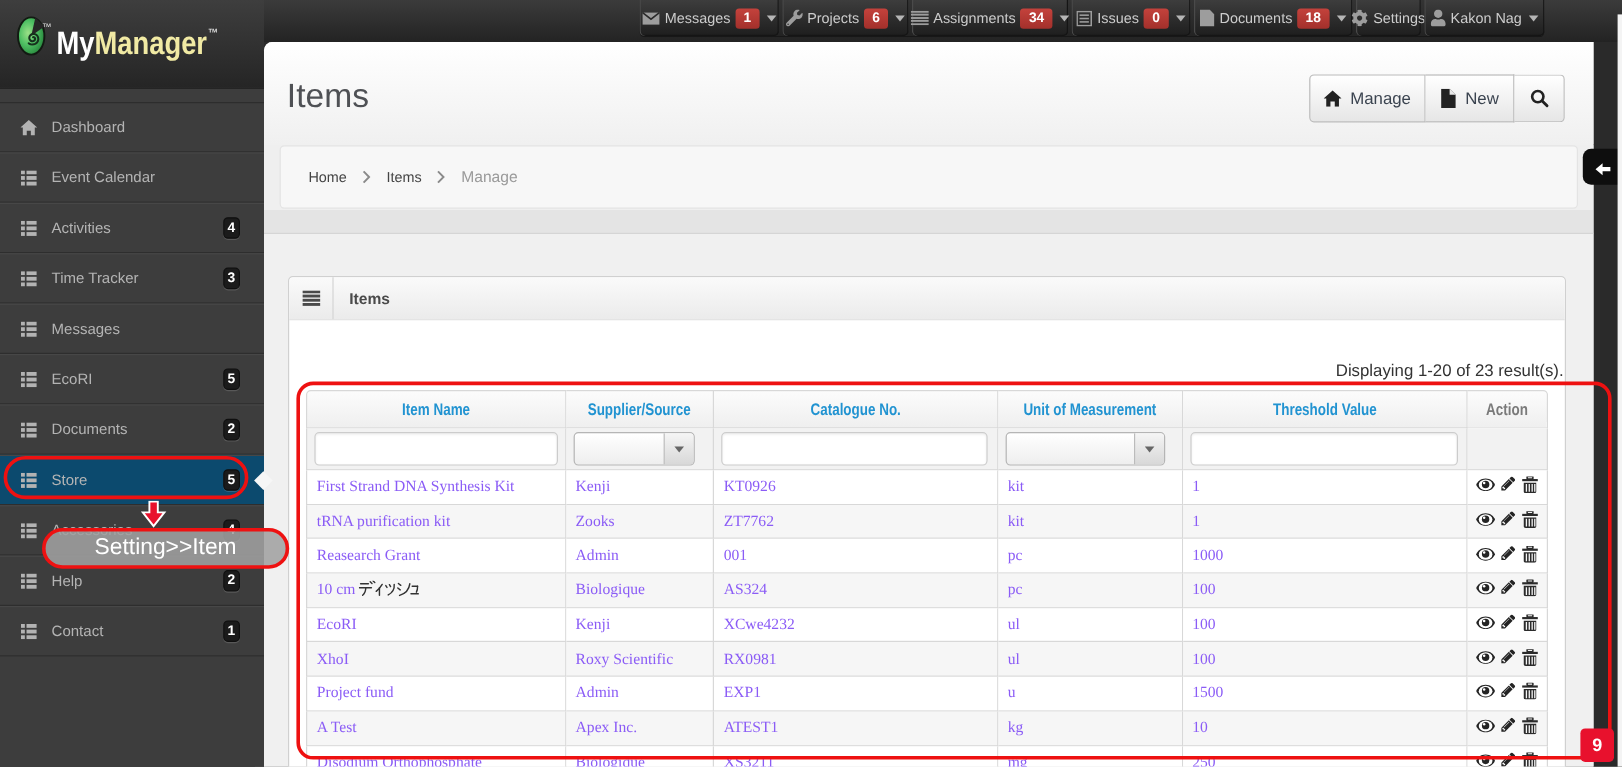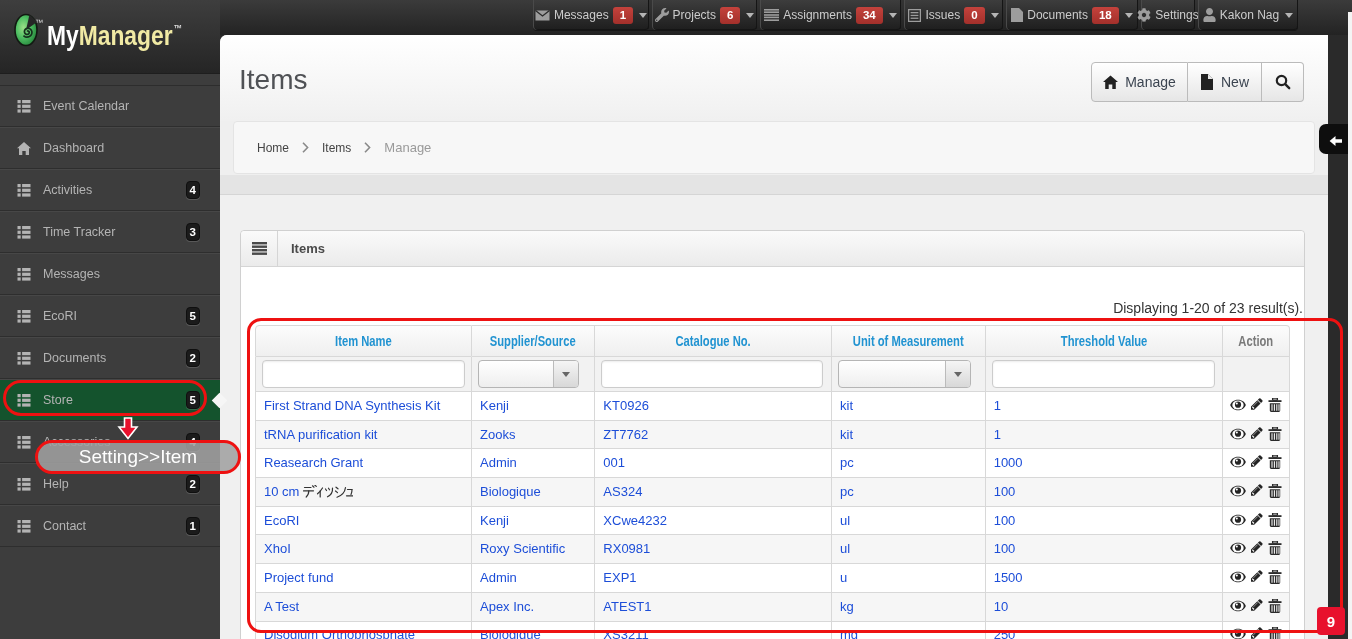--- a/index.html
+++ b/index.html
@@ -31,21 +31,21 @@
 .logo { position:absolute; left:13px; top:4px; display:flex; align-items:flex-start; }
 .logotext { font-size:27px; font-weight:bold; margin-left:8px; margin-top:19px; transform:scaleX(0.845); transform-origin:0 50%; white-space:nowrap; line-height:26px; }
 .logotext .my { color:#fff; }
 .logotext .mgr { color:#f1eaa4; }
 .tm { color:#ddd; font-size:10px; vertical-align:top; position:relative; top:-7px; left:1px; }
 .smenu { position:absolute; left:0; top:85px; width:220px; list-style:none; }
 .smenu li { height:42px; display:flex; align-items:center; position:relative;
   border-top:1px solid #474747; border-bottom:1px solid #2e2e2e;
   background:#3d3d3d; }
 .smenu li:first-child { border-top:1px solid #2d2d2d; }
-.smenu li.sel { background:#14532d;align-items:center; }
+.smenu li.sel { background:#0c4a6e;align-items:center; }
 .smenu .sic { margin-left:17px; width:14px; flex:none; }
 .smenu .stxt { margin-left:12px; color:#b4b4b4; font-size:12.5px; }
 .sbadge { position:absolute; right:20px; top:50%; margin-top:-9px; min-width:12px;
   background:#1b1b1b; border:1px solid #0f0f0f; box-shadow:0 1px 0 rgba(255,255,255,0.14);
   border-radius:4px; color:#fff; font-weight:bold; font-size:11.5px; line-height:16px;
   text-align:center; padding:0 3px; }
 
 
 .diamond { position:absolute; left:213.5px; top:394.5px; width:11px; height:11px;
   background:#f6f6f6; transform:rotate(45deg); z-index:5; }
@@ -91,21 +91,21 @@
 table.grid thead th:first-child { border-top-left-radius:4px; }
 table.grid thead th:last-child { border-top-right-radius:4px;text-decoration:underline; }
 tr.filters td { height:34px; background:#f2f2f2; padding:3px 6px; }
 tr.filters input { width:100%; height:28px; border:1px solid #ccc; border-radius:4px;
   background:#fff; box-shadow:inset 0 1px 2px rgba(0,0,0,0.08); }
 .fsel { height:28px; border:1px solid #b5b5b5; border-radius:4px; background:linear-gradient(#ffffff,#eeeeee);
   display:flex; overflow:hidden; }
 .fsel .fbtn { width:25px; margin-left:auto; background:linear-gradient(#f5f5f5,#d8d8d8);
   border-left:1px solid #bbb; display:flex; align-items:center; justify-content:center; }
 .fsel .fbtn .caret { border-top-color:#666; margin:0; }
-tr.data td { height:28.7px; padding:0 0 1px 8px; color:#1d4ed8; background:#fff; }
+tr.data td { height:28.7px; padding:0 0 1px 8px; color:#8b5cf6; background:#fff;font-family:Liberation Serif, serif; }
 tr.data.alt td { background:#f6f6f6; }
 tr.data td.ac { padding:0; text-align:center; }
 .acticons { display:inline-flex; align-items:center; gap:5px; }
 
 
 .backbtn { position:absolute; left:1319px; top:124px; width:30px; height:30px;
   background:#0e0e0e; border-radius:7px 0 0 7px; display:flex; align-items:center;
   justify-content:center; z-index:6; }
 
 
@@ -169,30 +169,30 @@
   <path fill="#b3b3b3" d="M7 0 L14 6.2 H12 V13 H8.7 V9 H5.3 V13 H2 V6.2 H0 Z"></path>
 </g>
 </defs>
 </svg>
 
 <div class="topbar"></div>
 
 <div class="leftcol">
   <ul class="smenu">
     <li>
-        <svg class="sic" width="13" height="13" viewBox="0 0 13 13">
-          <use href="#i-list3"></use>
-        </svg>
-        <span class="stxt">Event Calendar</span>
-      </li>
-    <li>
         <svg class="sic" width="14" height="13" viewBox="0 0 14 13">
           <use href="#i-shome"></use>
         </svg>
         <span class="stxt">Dashboard</span>
+      </li>
+    <li>
+        <svg class="sic" width="13" height="13" viewBox="0 0 13 13">
+          <use href="#i-list3"></use>
+        </svg>
+        <span class="stxt">Event Calendar</span>
       </li>
     <li>
         <svg class="sic" width="13" height="13" viewBox="0 0 13 13">
           <use href="#i-list3"></use>
         </svg>
         <span class="stxt">Activities</span>
         <span class="sbadge">4</span>
       </li>
     <li>
         <svg class="sic" width="13" height="13" viewBox="0 0 13 13">
@@ -556,21 +556,21 @@
       <span class="caret"></span>
   </div>
   <div class="tmi" style="width:105px">
     <svg class="ticon" width="14" height="14" viewBox="0 0 512 512" fill="#9d9d9d">
         <path d="M507.73 109.1c-2.24-9.03-13.54-12.09-20.12-5.51l-74.36 74.36-67.88-11.31-11.31-67.88 74.36-74.36c6.62-6.62 3.43-17.9-5.66-20.16-47.38-11.74-99.55.91-136.58 37.93-39.64 39.64-50.55 97.1-34.05 147.2L18.74 402.76c-24.99 24.99-24.99 65.51 0 90.5 24.99 24.99 65.51 24.99 90.5 0l213.21-213.21c50.12 16.71 107.47 5.68 147.37-34.22 37.07-37.07 49.7-89.32 37.91-136.73zM64 472c-13.25 0-24-10.75-24-24 0-13.26 10.75-24 24-24s24 10.74 24 24c0 13.25-10.75 24-24 24z"></path>
       </svg>
     <span>Projects</span>
       <span class="tbadge">6</span>
       <span class="caret"></span>
   </div>
-  <div class="tmi" style="width:141px">
+  <div class="tmi" style="width:130px">
     <svg class="ticon" width="15" height="12" viewBox="0 0 15 12" fill="#9d9d9d">
         <rect y="0" width="15" height="1.6"></rect>
         <rect y="2.4" width="15" height="1.6"></rect>
         <rect y="5.2" width="15" height="1.6"></rect>
         <rect y="7.6" width="15" height="1.6"></rect>
         <rect y="10.4" width="15" height="1.6"></rect>
       </svg>
     <span>Assignments</span>
       <span class="tbadge">34</span>
       <span class="caret"></span>

